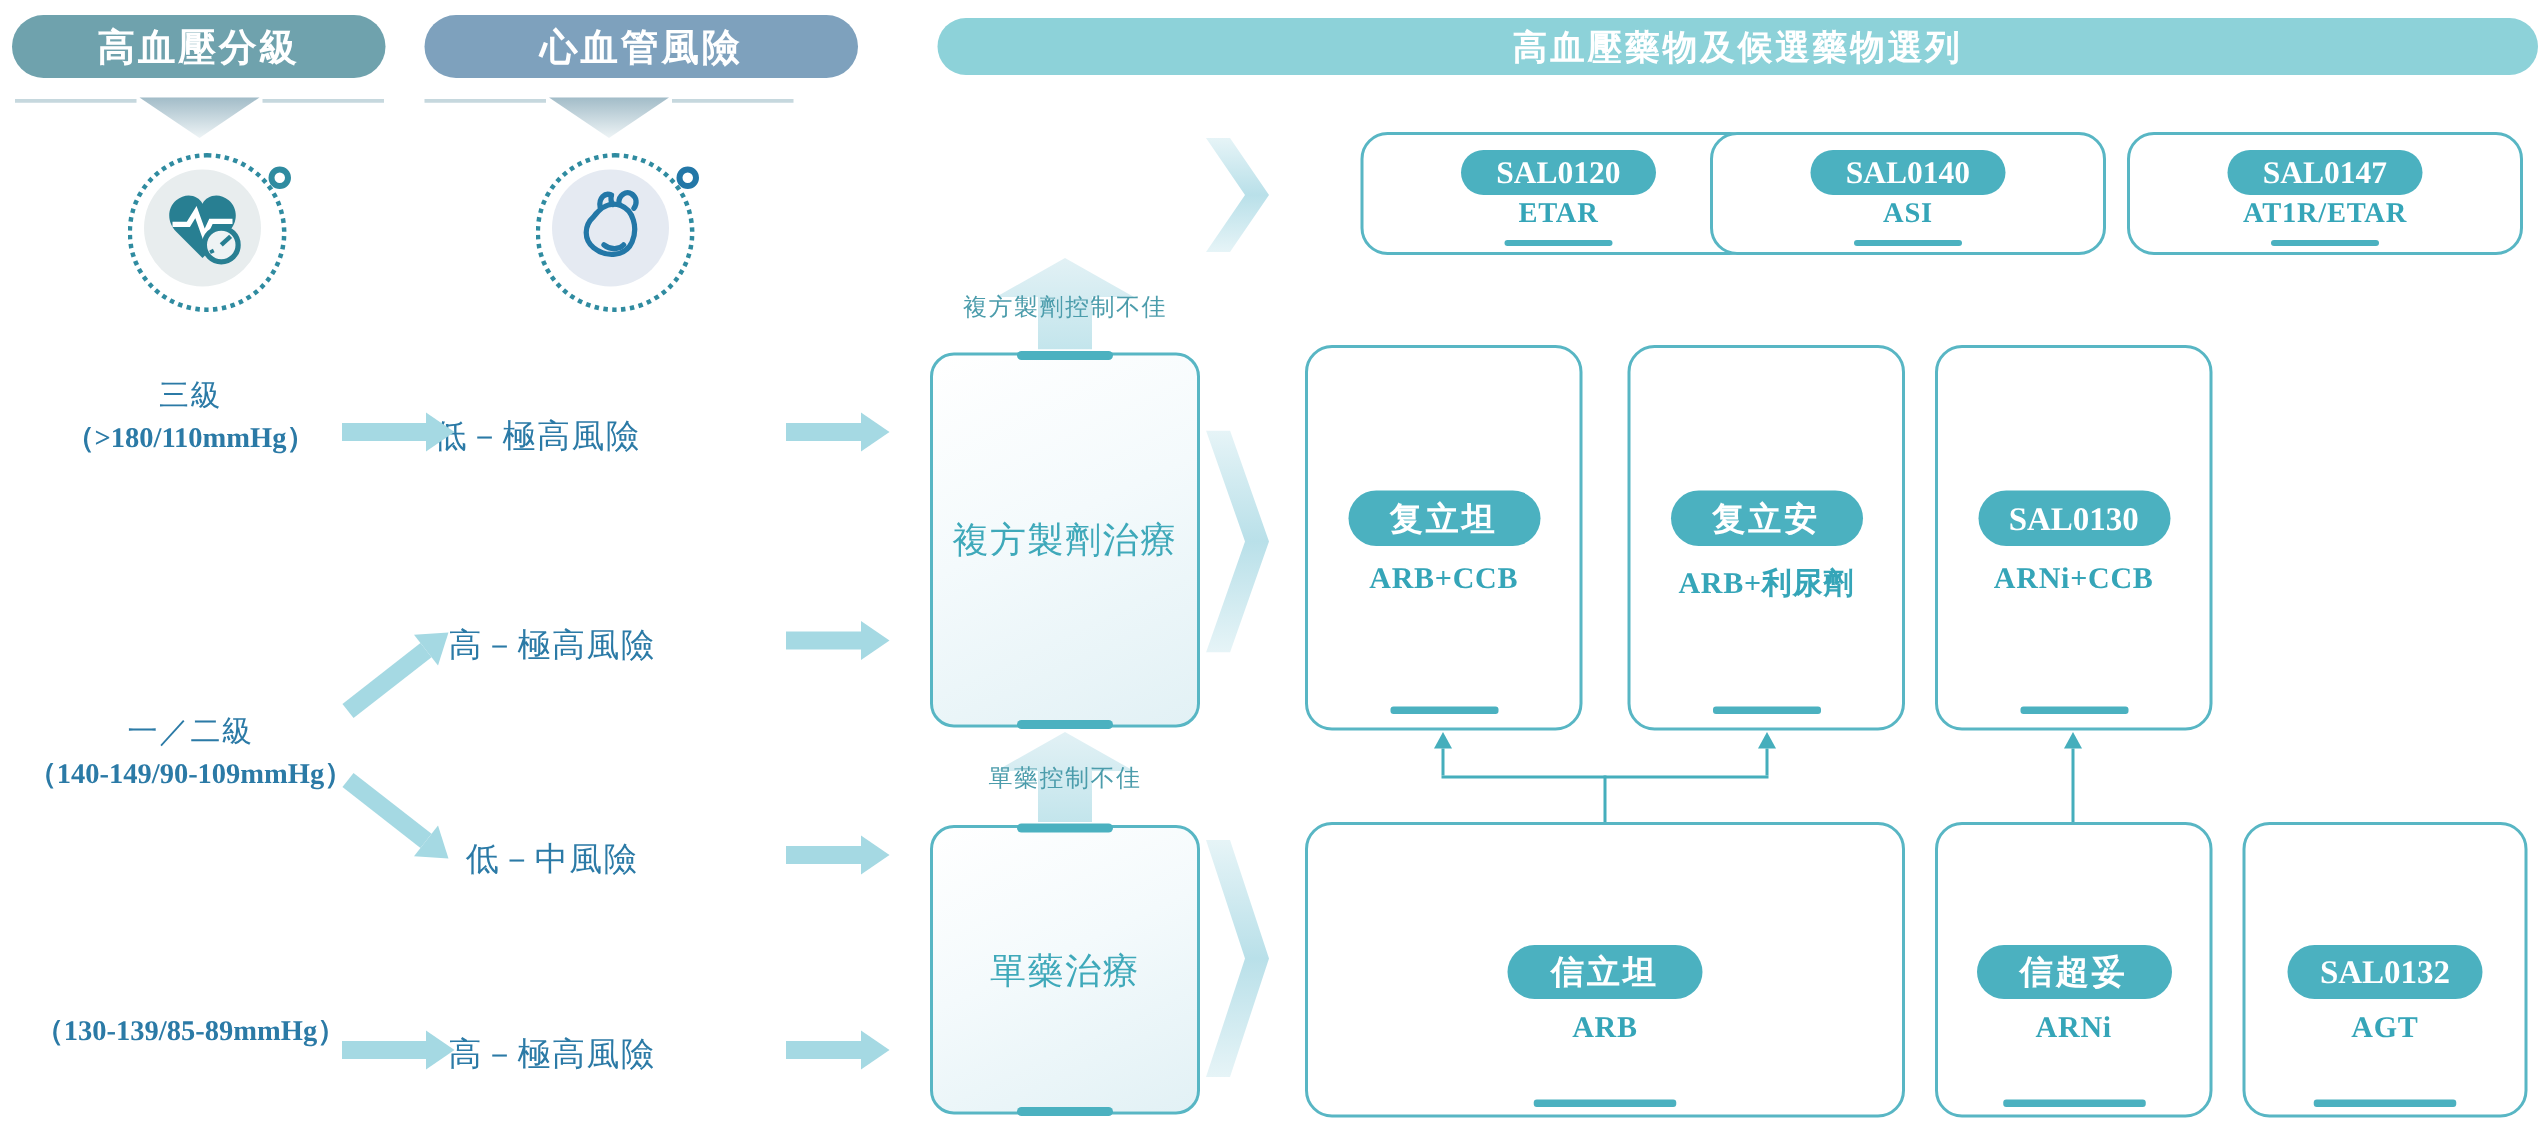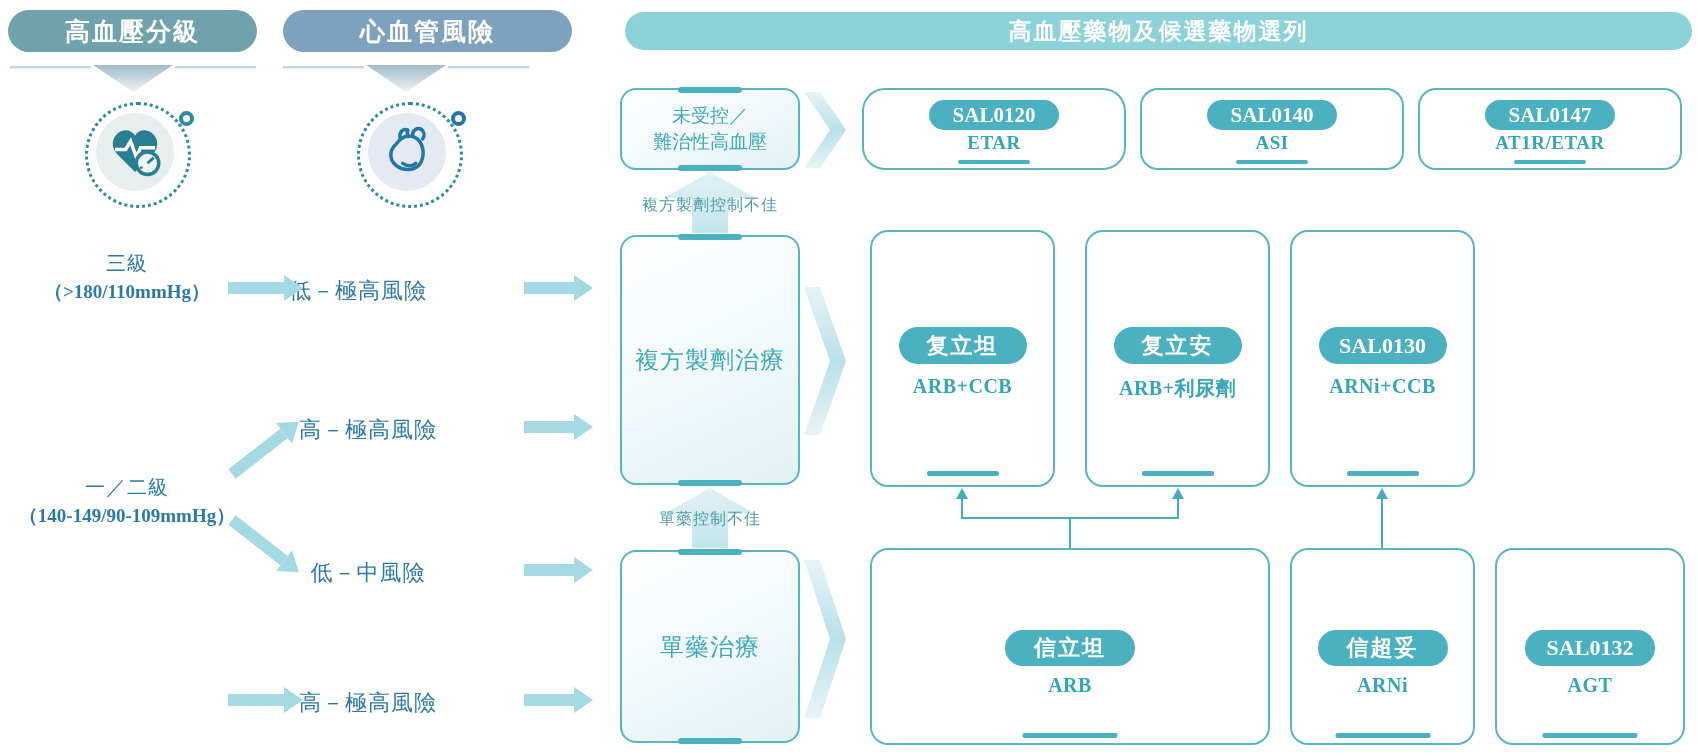--- a/index.html
+++ b/index.html
@@ -123,45 +123,38 @@
 
   <div class="gblock" style="left:7px;top:250px;">
     <div class="gname">三級</div>
     <div class="grange">（&gt;180/110mmHg）</div>
   </div>
   <div class="gblock" style="left:7px;top:474px;">
     <div class="gname">一／二級</div>
     <div class="grange">（140-149/90-109mmHg）</div>
   </div>
   <div class="gblock" style="left:7px;top:672px;">
+    <div class="grange">（130-139/85-89mmHg）</div>
   </div>
 
   <div class="risk" style="left:248px;top:276px;">低－極高風險</div>
   <div class="risk" style="left:258px;top:415px;">高－極高風險</div>
   <div class="risk" style="left:258px;top:558px;">低－中風險</div>
   <div class="risk" style="left:258px;top:688px;">高－極高風險</div>
 
   <div class="arrow-e" style="left:228px;top:282px;width:56px;"></div>
   <div class="arrow-e diag-up" style="left:232px;top:468px;width:66px;"></div>
   <div class="arrow-e diag-down" style="left:232px;top:514px;width:66px;"></div>
   <div class="arrow-e" style="left:228px;top:694px;width:56px;"></div>
 
   <div class="arrow-e" style="left:524px;top:282px;width:50px;"></div>
   <div class="arrow-e" style="left:524px;top:421px;width:50px;"></div>
   <div class="arrow-e" style="left:524px;top:564px;width:50px;"></div>
   <div class="arrow-e" style="left:524px;top:694px;width:50px;"></div>
 
-  <div class="tbox" style="top:88px;height:82px;font-size:19px;line-height:26px;">
-    <span class="tab top"></span>
-    <span class="tab bot"></span>
-    <div>
-      <div>未受控／</div>
-      <div>難治性高血壓</div>
-    </div>
-  </div>
   <div class="tbox" style="top:550px;height:193px;font-size:24px;letter-spacing:1px;">
     <span class="tab top"></span>
     <span class="tab bot"></span>
     <div>單藥治療</div>
   </div>
   <div class="tbox" style="top:235px;height:250px;font-size:24px;letter-spacing:1px;">
     <span class="tab top"></span>
     <span class="tab bot"></span>
     <div>複方製劑治療</div>
   </div>
@@ -212,21 +205,21 @@
     <defs>
         <linearGradient id="cg3" x1="0" y1="0" x2="0" y2="1">
       <stop offset="0" stop-color="#e6f4f7"></stop>
           <stop offset=".5" stop-color="#b9e0e9"></stop>
           <stop offset="1" stop-color="#e6f4f7"></stop>
         </linearGradient>
       </defs>
     <polygon points="0,0 16,0 42,79 16,158 0,158 26,79" fill="url(#cg3)"></polygon>
   </svg>
 
-  <div class="dbox" style="left:862px;top:88px;width:264px;height:82px;border-radius:23px;">
+  <div class="dbox" style="left:907px;top:88px;width:264px;height:82px;">
     <div class="dpill code" style="top:10px;height:30px;min-width:130px;font-size:21px;">SAL0120</div>
     <div class="dtarget" style="top:42px;font-size:19px;">ETAR</div>
     <div class="dline" style="top:70px;width:72px;height:4px;"></div>
   </div>
   <div class="dbox" style="left:1140px;top:88px;width:264px;height:82px;">
     <div class="dpill code" style="top:10px;height:30px;min-width:130px;font-size:21px;">SAL0140</div>
     <div class="dtarget" style="top:42px;font-size:19px;">ASI</div>
     <div class="dline" style="top:70px;width:72px;height:4px;"></div>
   </div>
   <div class="dbox" style="left:1418px;top:88px;width:264px;height:82px;">

